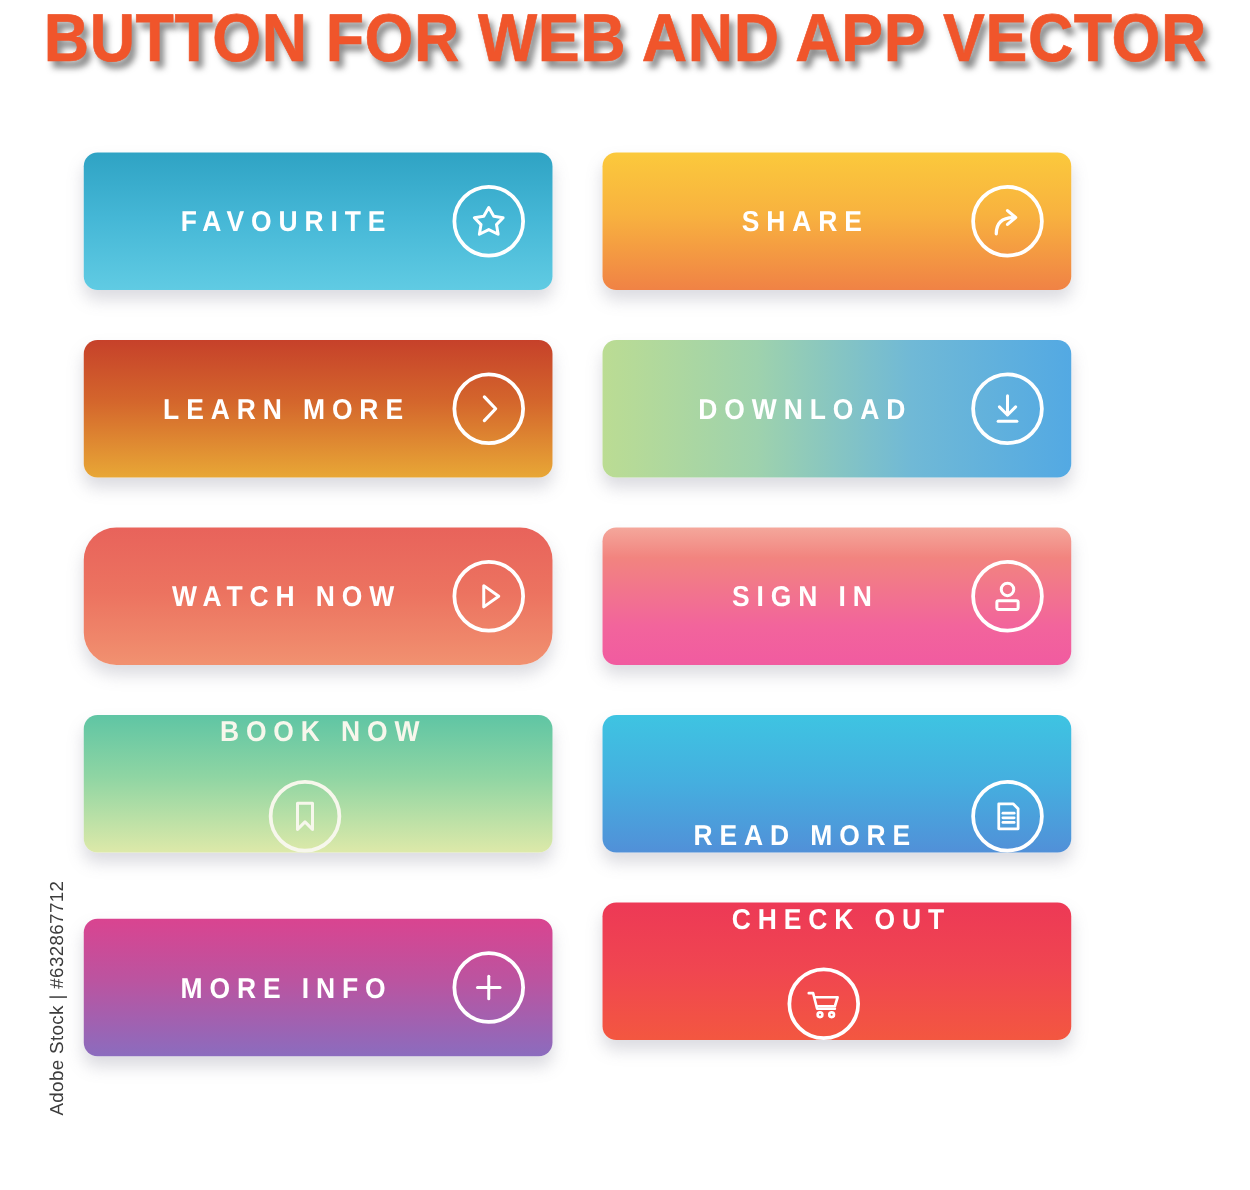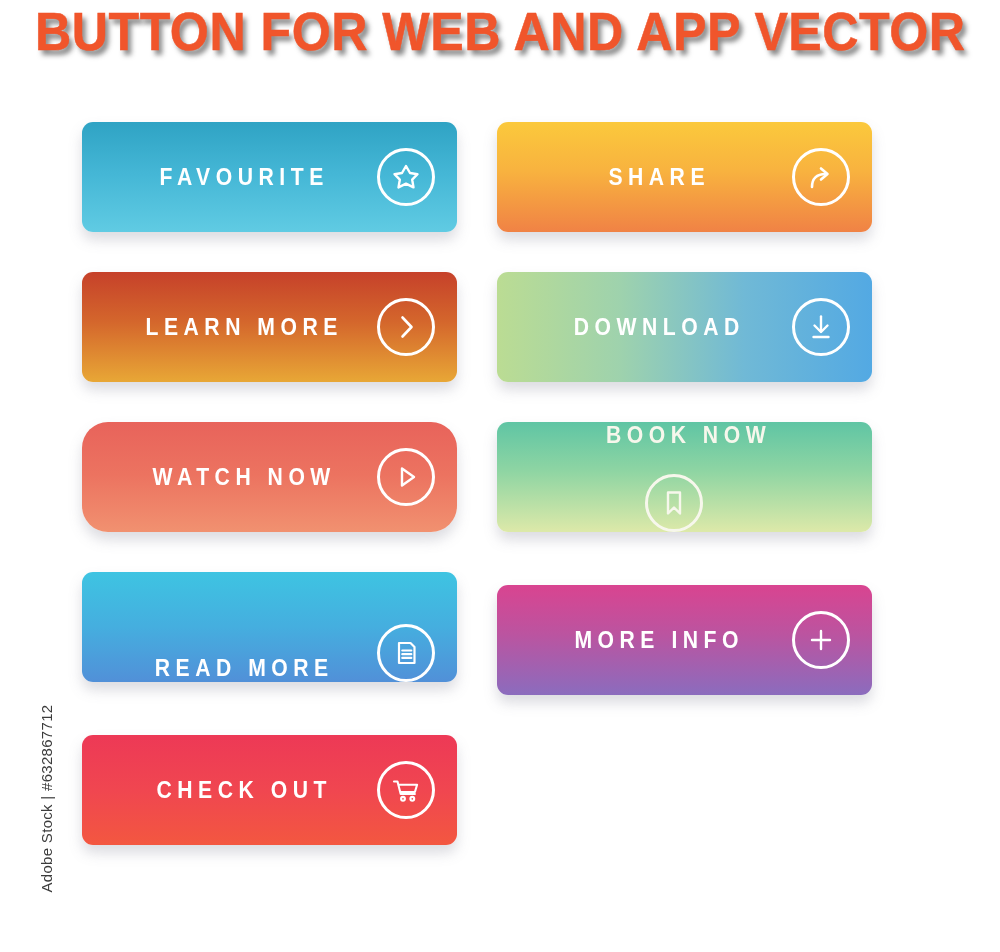--- a/index.html
+++ b/index.html
@@ -42,21 +42,21 @@
     font-size:15px;
     color:#3c3c3c;
     letter-spacing:0.3px;
     white-space:nowrap;
     text-align:center;
   }
 
   
   .grid{
     position:absolute;
-    left:82px;top:122px;
+    left:67px;top:122px;
     width:834px;
     display:grid;
     grid-template-columns:375px 375px;
     column-gap:84px;
     row-gap:66px;
     gap:40px;
   }
 
   .btn{
     position:relative;
@@ -100,21 +100,21 @@
   
   .g-favourite { background:linear-gradient(180deg,#2FA3C4 0%, #45B7D6 48%, #60CBE3 100%); }
   .g-share     { background:linear-gradient(180deg,#FBC93C 0%, #F8B23F 45%, #F08245 100%); }
   .g-learnmore { background:linear-gradient(180deg,#C6412A 0%, #D4662C 45%, #E8A736 100%); }
   .g-download  { background:linear-gradient(90deg,#BBDC93 0%, #9ED2AD 33%, #70B9D6 66%, #53A9E3 100%); }
   .g-watchnow  { background:linear-gradient(180deg,#E8635B 0%, #EC7360 48%, #F19170 100%);border-radius:26px; }
   .g-signin    { background:linear-gradient(180deg,#F4A79B 0%, #F2847F 22%, #F2649C 72%, #F15BA0 100%); }
   .g-booknow   { background:linear-gradient(180deg,#5FC5A4 0%, #8FD5A3 45%, #DDE9A9 100%);flex-direction:column; }
   .g-readmore  { background:linear-gradient(180deg,#3EC4E2 0%, #45AEDF 50%, #5190D8 100%);align-items:flex-end; }
   .g-moreinfo  { background:linear-gradient(180deg,#D94490 0%, #BB54A0 45%, #8B6CBE 100%);margin-top:13px; }
-  .g-checkout  { background:linear-gradient(180deg,#ED3956 0%, #F04650 50%, #F35740 100%); }
+  .g-checkout  { background:linear-gradient(180deg,#ED3956 0%, #F04650 50%, #F35740 100%);flex-direction:column; }
 </style>
 </head>
 <body>
 
 <div class="title-wrap">
   <div class="title">BUTTON FOR WEB AND APP VECTOR</div>
 </div>
 
 <div class="watermark">Adobe Stock | #632867712</div>
 
@@ -161,20 +161,29 @@
 
   <div class="btn g-watchnow">
     <span class="label">WATCH NOW</span>
     <span class="icon">
       <svg width="34" height="34" viewBox="0 0 34 34" fill="none" stroke="#fff" stroke-width="2.4" stroke-linejoin="round" stroke-linecap="round">
         <polygon points="13,8.5 25,17 13,25.5"></polygon>
       </svg>
     </span>
   </div>
 
+  <div class="btn g-signin">
+    <span class="label">SIGN IN</span>
+    <span class="icon">
+      <svg width="34" height="34" viewBox="0 0 34 34" fill="none" stroke="#fff" stroke-width="2.4" stroke-linejoin="round" stroke-linecap="round">
+        <circle cx="17" cy="11.5" r="5"></circle>
+        <rect x="8.5" y="20.5" width="17" height="7" rx="1.3"></rect>
+      </svg>
+    </span>
+  </div>
 
   <div class="btn g-booknow cream">
     <span class="label">BOOK NOW</span>
     <span class="icon">
       <svg width="34" height="34" viewBox="0 0 34 34" fill="none" stroke="#F7F7EC" stroke-width="2.4" stroke-linejoin="round" stroke-linecap="round">
         <polygon points="11,6.5 23,6.5 23,27.5 17,21.5 11,27.5"></polygon>
       </svg>
     </span>
   </div>
 

